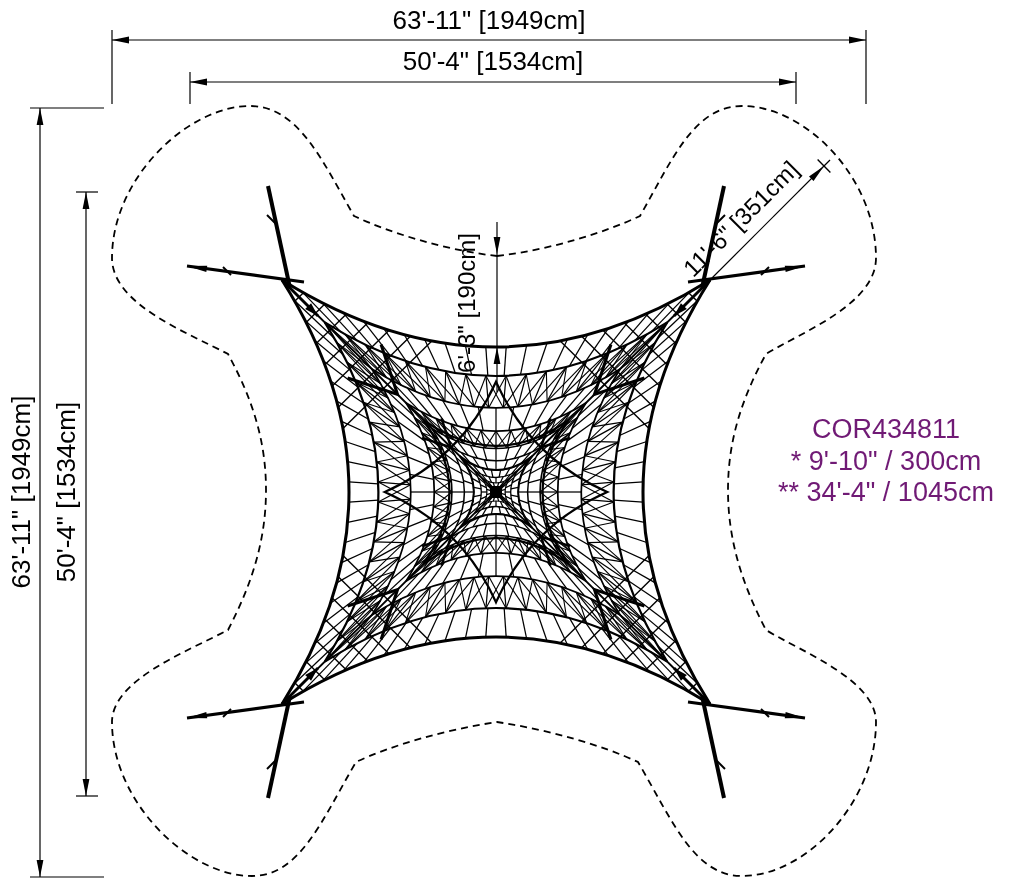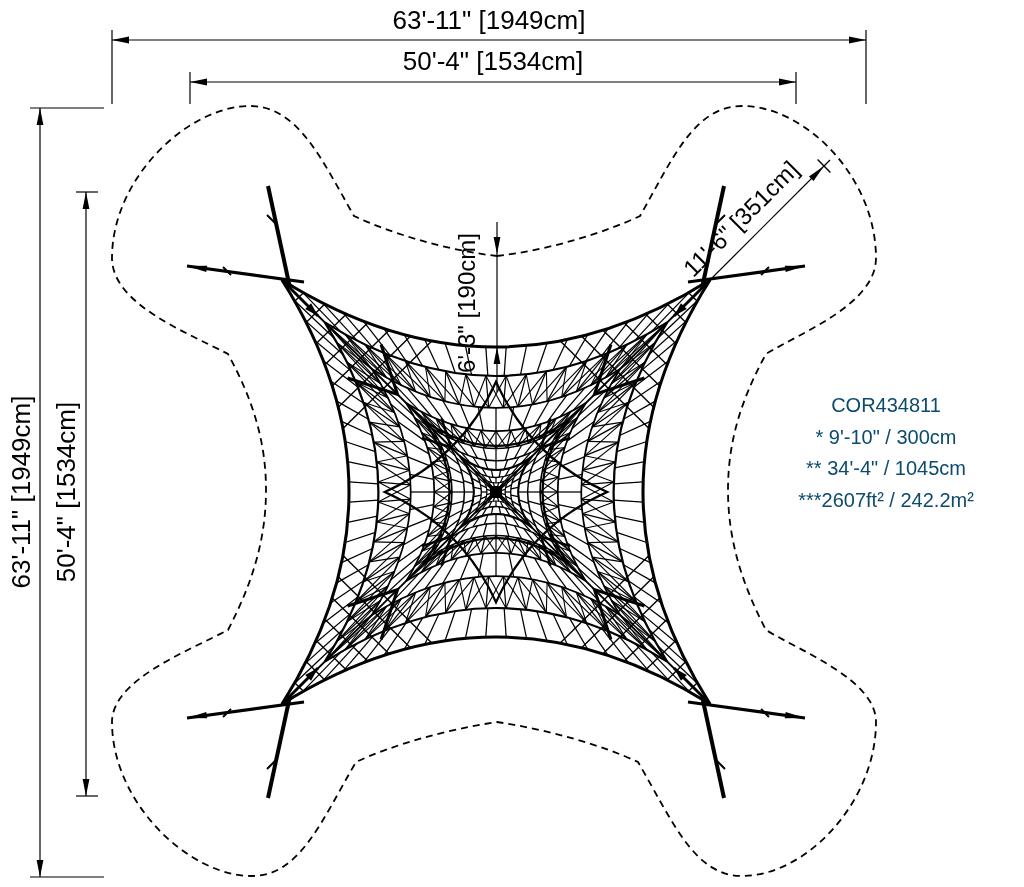--- a/index.html
+++ b/index.html
@@ -4,22 +4,22 @@
 <style>
   html,body{margin:0;padding:0;background:#fff;}
   .canvas{position:relative;width:1024px;height:887px;background:#fff;overflow:hidden;
           font-family:"Liberation Sans",sans-serif;color:#000;}
   svg{position:absolute;left:0;top:0;}
   .lbl{position:absolute;white-space:nowrap;font-size:26px;color:#000;
        transform:translate(-50%,-50%);letter-spacing:0px;}
   .lbl.small{font-size:24px;}
   .rot90{transform:translate(-50%,-50%) rotate(-90deg);}
   .rot45{transform:translate(-50%,-50%) rotate(-45deg);}
-  .info{position:absolute;left:748px;top:390px;width:276px;text-align:center;
-        font-size:20px;line-height:31.5px;color:#0c4a6e;}
+  .info{position:absolute;left:748px;top:414px;width:276px;text-align:center;
+        font-size:27px;line-height:31.5px;color:#701a75;}
 </style>
 </head>
 <body>
 
 <div class="canvas">
 
   <svg id="net-svg" width="1024" height="887" viewBox="0 0 1024 887">
       <g>
         <path d="M 497,256 C 550,250 606,232 640,216 C 672,160 694,106 742,106 C 806,106 876,178 876,258 C 876,304 802,332 766,354 C 742,398 728,440 728,490 C 728,540 742,584 766,630 C 802,652 876,680 876,722 C 876,802 806,876 742,876 C 694,876 672,820 638,762 C 604,746 550,730 497,722 C 444,730 390,746 356,762 C 322,820 300,876 252,876 C 188,876 112,802 112,722 C 112,680 186,652 228,630 C 252,584 266,540 266,490 C 266,440 252,398 228,354 C 186,332 112,304 112,258 C 112,178 188,106 250,106 C 298,106 322,160 354,216 C 388,232 444,250 497,256 Z" fill="none" stroke="#000000" stroke-width="1.8" stroke-dasharray="7 5"></path>
       </g>
@@ -739,16 +739,15 @@
   <div class="lbl" style="left:493px;top:61px;">50'-4" [1534cm]</div>
   <div class="lbl rot90" style="left:21px;top:492px;">63'-11" [1949cm]</div>
   <div class="lbl rot90" style="left:66px;top:492px;">50'-4" [1534cm]</div>
   <div class="lbl small rot90" style="left:467px;top:303px;">6'-3" [190cm]</div>
   <div class="lbl small rot45" style="left:741px;top:219px;">11'-6" [351cm]</div>
 
   <div class="info">
     <div>COR434811</div>
     <div>* 9'-10" / 300cm</div>
     <div>** 34'-4" / 1045cm</div>
-    <div>***2607ft² / 242.2m²</div>
   </div>
 
 </div>
 
 </body></html>

